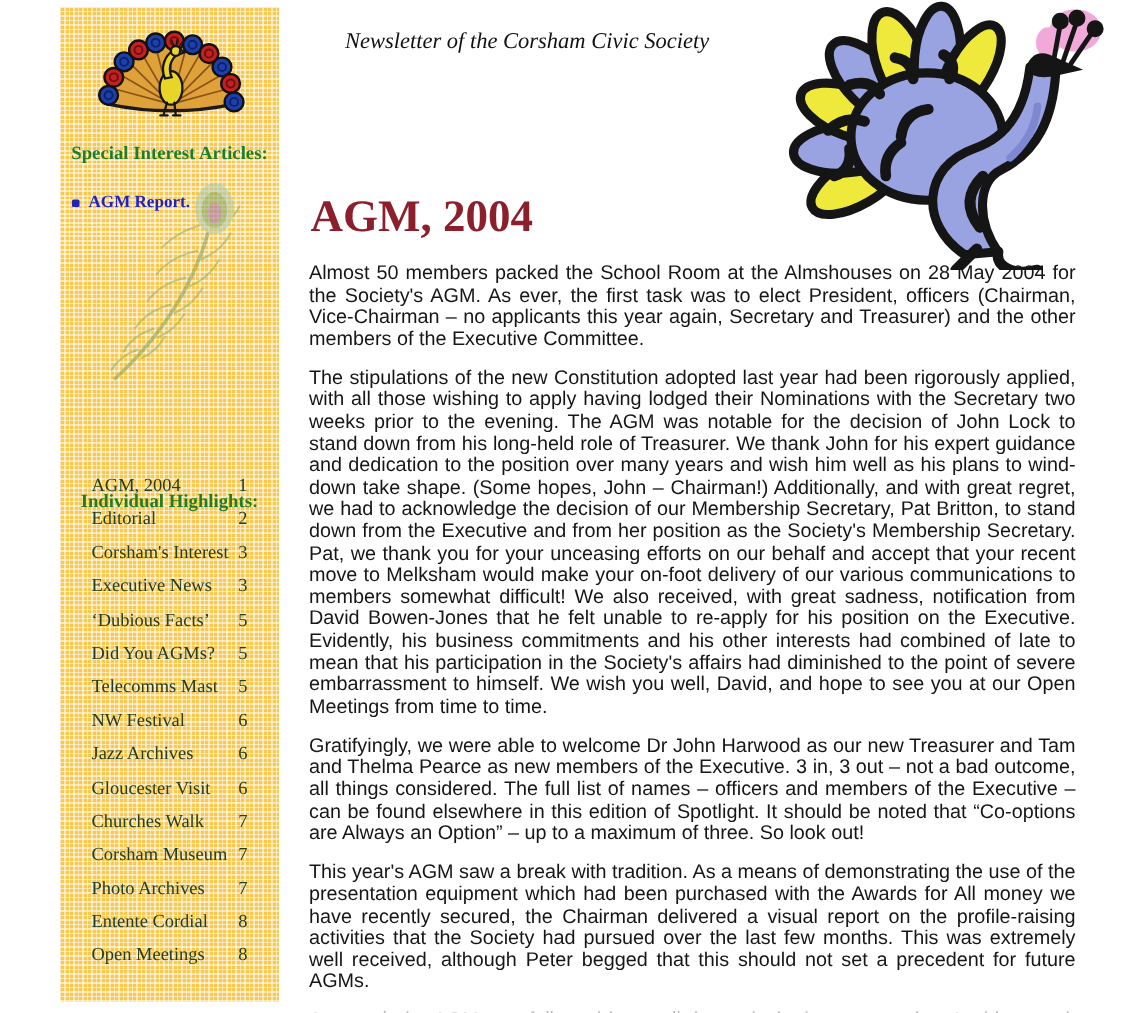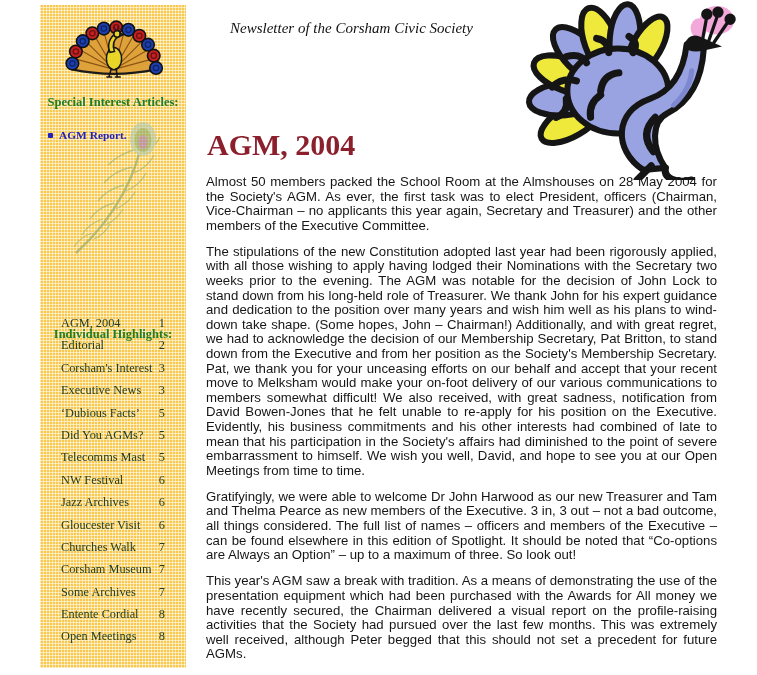--- a/index.html
+++ b/index.html
@@ -167,21 +167,21 @@
       </div>
       <div class="toc-row">
         <span class="toc-label">Churches Walk</span>
         <span class="toc-page">7</span>
       </div>
       <div class="toc-row">
         <span class="toc-label">Corsham Museum</span>
         <span class="toc-page">7</span>
       </div>
       <div class="toc-row">
-        <span class="toc-label">Some Archives</span>
+        <span class="toc-label">Photo Archives</span>
         <span class="toc-page">7</span>
       </div>
       <div class="toc-row">
         <span class="toc-label">Entente Cordial</span>
         <span class="toc-page">8</span>
       </div>
       <div class="toc-row">
         <span class="toc-label">Open Meetings</span>
         <span class="toc-page">8</span>
       </div>

